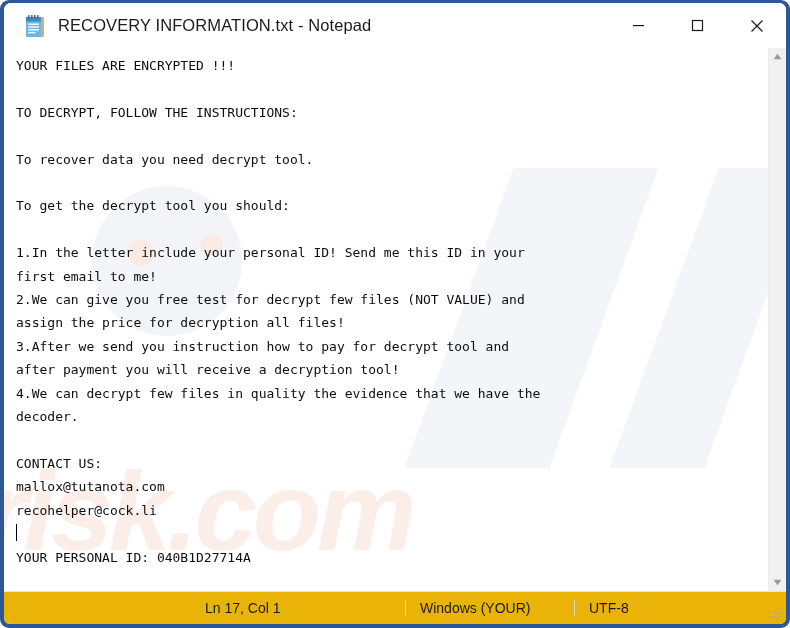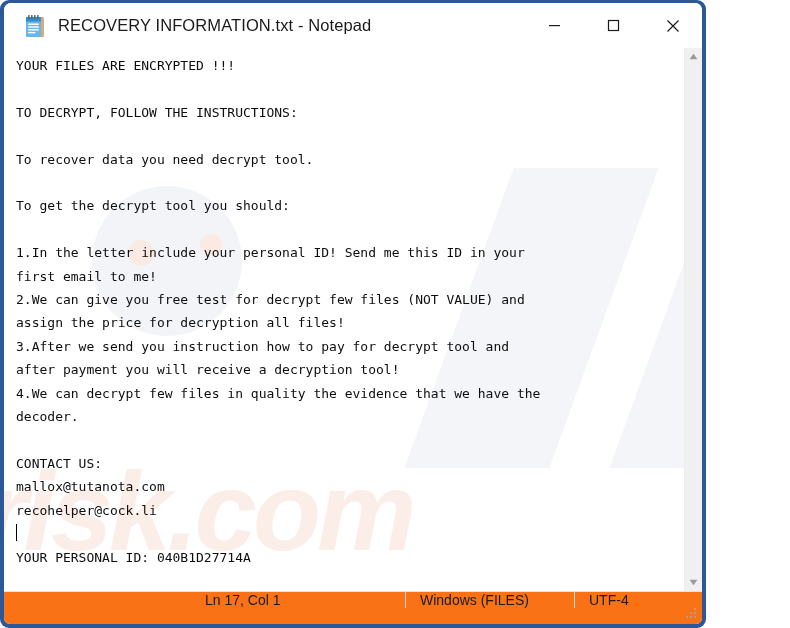--- a/index.html
+++ b/index.html
@@ -9,21 +9,21 @@
     width: 790px;
     height: 628px;
     overflow: hidden;
     font-family: "Liberation Sans", sans-serif;
   }
 
   
   .window {
     position: absolute;
     left: 0; top: 0;
-    width: 706px;
+    width: 790px;
     height: 628px;
     box-sizing: border-box;
     background: #2c5898;           
     border-radius: 9px;
     padding: 3px 4px 4px 4px;
     display: flex;
     flex-direction: column;
     overflow: hidden;
   }
   .window-inner {
@@ -209,24 +209,24 @@
   .sb-track {
     flex: 1 1 auto;
     width: 17px;
     background: #f0f0f0;
   }
 
   
   .statusbar {
     height: 32px;
     flex: 0 0 32px;
-    background: #f97316;
+    background: #eab308;
     border-top: 1px solid #e3e3e3;
     display: flex;
-    align-items: flex-start;
+    align-items: center;
     font-size: 14px;
     color: #1b1b1b;
     position: relative;
   }
   .status-spacer {
     width: 186px;
     flex: 0 0 186px;
     border-right: 1px solid #dcdcdc;
   }
   .status-cell {
@@ -345,22 +345,22 @@
           <svg width="9" height="7" viewBox="0 0 9 7">
             <path d="M4.5 6.2 L0.6 0.8 L8.4 0.8 Z" fill="#9a9a9a"></path>
           </svg>
         </div>
       </div>
     </div>
 
     <div class="statusbar">
       <div class="status-spacer"></div>
       <div class="status-cell cell-ln">Ln 17, Col 1</div>
-      <div class="status-cell cell-eol">Windows (FILES)</div>
-      <div class="status-cell cell-enc">UTF-4</div>
+      <div class="status-cell cell-eol">Windows (YOUR)</div>
+      <div class="status-cell cell-enc">UTF-8</div>
       <div class="grip">
         <i style="left:8px;top:0px"></i>
         <i style="left:4px;top:4px"></i>
           <i style="left:8px;top:4px"></i>
         <i style="left:0px;top:8px"></i>
           <i style="left:4px;top:8px"></i>
           <i style="left:8px;top:8px"></i>
       </div>
     </div>
 

